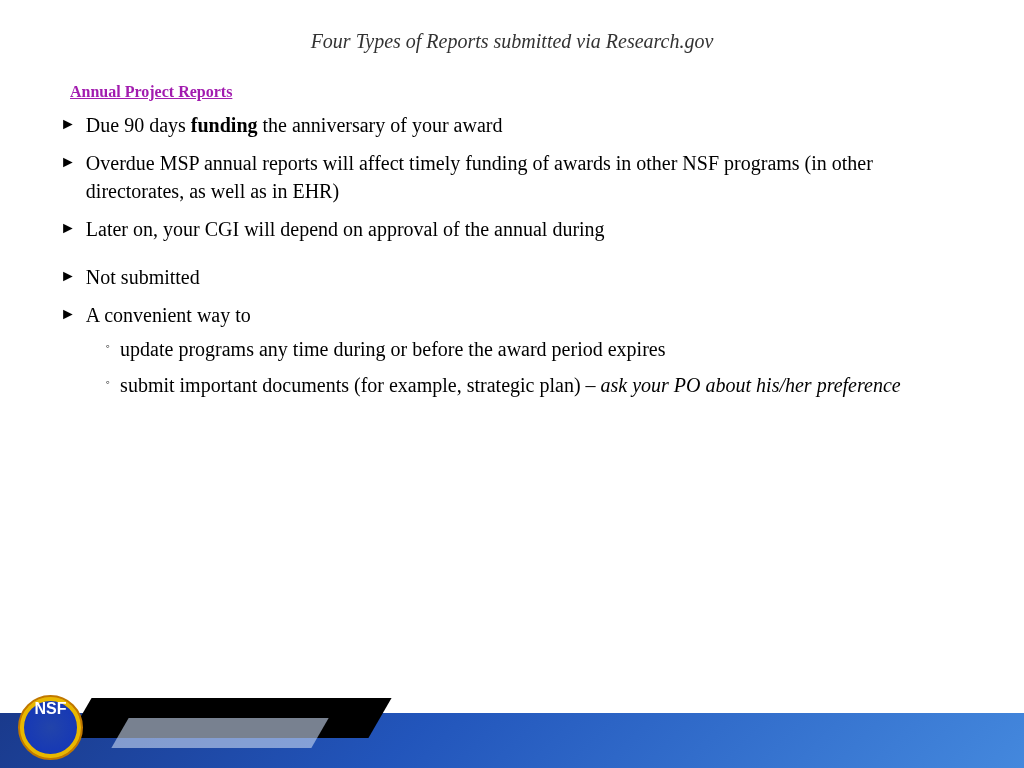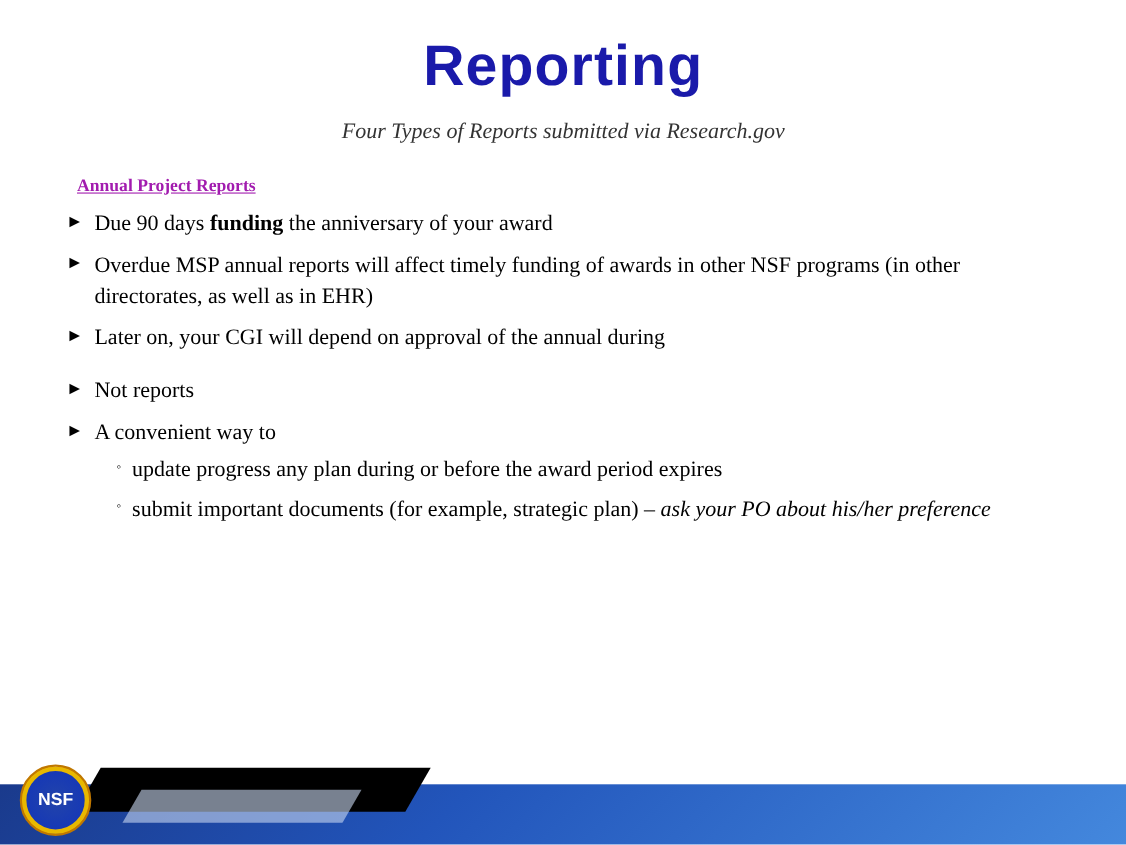--- a/index.html
+++ b/index.html
@@ -163,21 +163,20 @@
       overflow: hidden;
       z-index: 10;
     }
 
     .nsf-inner {
       width: 55px;
       height: 55px;
       border-radius: 50%;
       background: radial-gradient(circle, #2244aa, #1133bb);
       display: flex;
-      align-items: center;
       justify-content: center;
       position: relative;
     }
 
     .nsf-text {
       color: white;
       font-weight: bold;
       font-size: 16px;
       font-family: Arial, sans-serif;
       z-index: 2;
@@ -191,21 +190,20 @@
       bottom: -3px;
       border-radius: 50%;
       border: 4px solid #e8b800;
     }
   </style>
 </head>
 <body>
 
 <div class="slide-container">
 
-  <h1 class="main-title">Reporting</h1>
 
   <p class="subtitle">Four Types of Reports submitted via Research.gov</p>
 
   <div class="section-gap">
     <div class="section-heading">Annual Project Reports</div>
     <ul class="bullet-list">
       <li>
         <span class="arrow">►</span>
         <span class="text">
           Due 90 days <span class="bold-text">funding</span> the anniversary of your award
@@ -223,30 +221,30 @@
           Later on, your CGI will depend on approval of the annual during
         </span>
       </li>
     </ul>
   </div>
 
   <div class="section-gap">
     <ul class="bullet-list">
       <li>
         <span class="arrow">►</span>
-        <span class="text">Not reports</span>
+        <span class="text">Not submitted</span>
       </li>
       <li>
         <span class="arrow">►</span>
         <span class="text">
           A convenient way to
           <ul class="sub-bullet-list">
             <li>
               <span class="circle">◦</span>
-              <span>update progress any plan during or before the award period expires</span>
+              <span>update programs any time during or before the award period expires</span>
             </li>
             <li>
               <span class="circle">◦</span>
               <span>submit important documents (for example, strategic plan) – <span class="italic-text">ask your PO about his/her preference</span></span>
             </li>
           </ul>
         </span>
       </li>
     </ul>
   </div>

